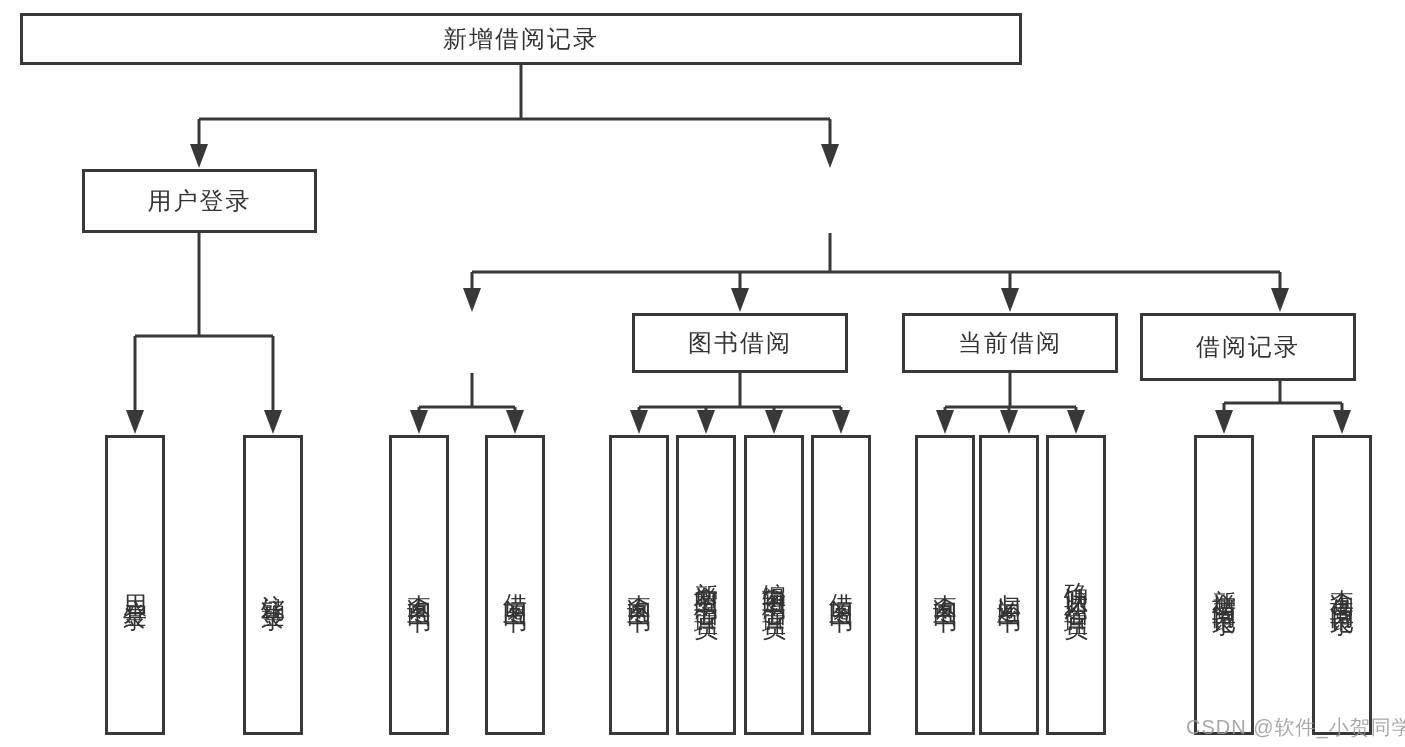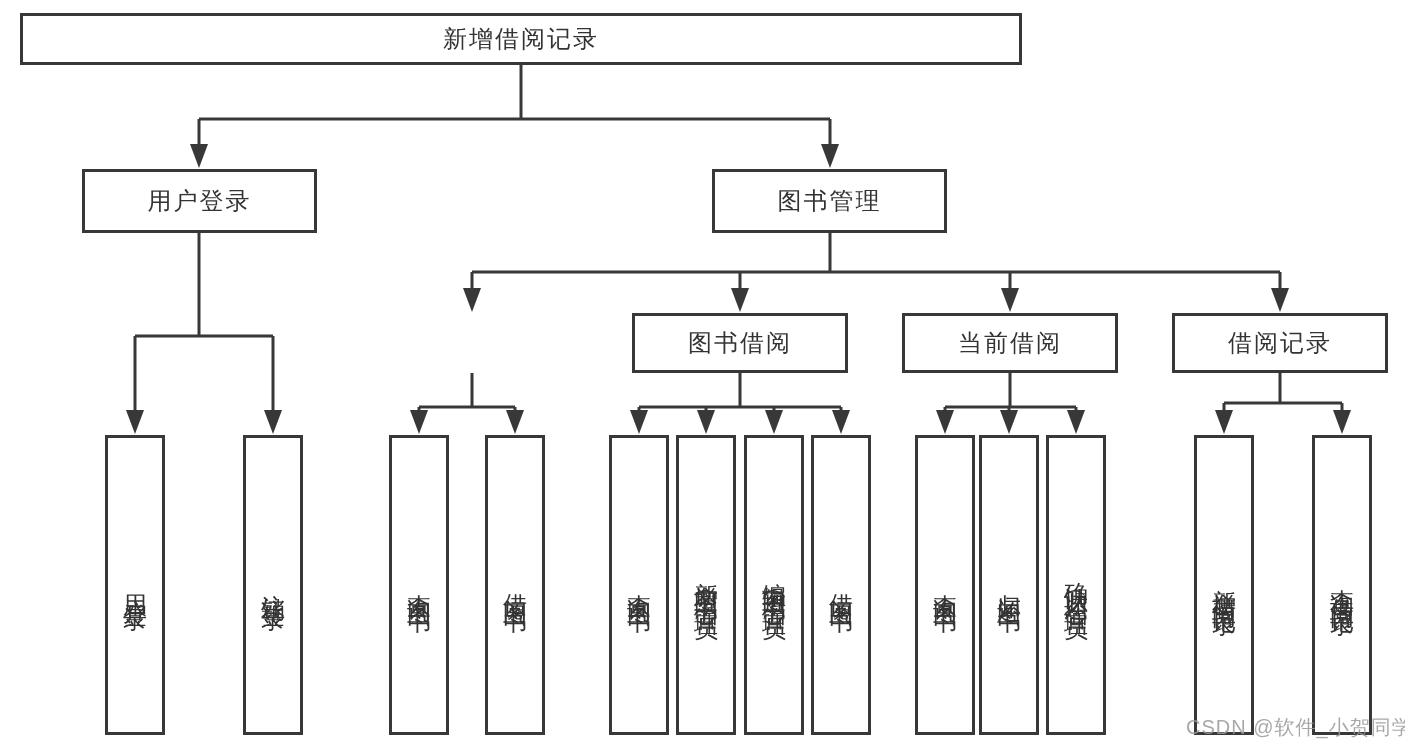--- a/index.html
+++ b/index.html
@@ -95,25 +95,24 @@
       <polygon points="1000,410 1018,410 1009,434"></polygon>
       <polygon points="1067,410 1085,410 1076,434"></polygon>
       <polygon points="1215,410 1233,410 1224,434"></polygon>
       <polygon points="1333,410 1351,410 1342,434"></polygon>
     </g>
   </svg>
 
   <div class="node hbox" style="left:20px;top:13px;width:1002px;height:52px">新增借阅记录</div>
 
   <div class="node hbox" style="left:82px;top:169px;width:235px;height:64px">用户登录</div>
-  <div class="node hbox" style="left:712px;top:169px;width:235px;height:64px">图书管理</div>
 
   <div class="node hbox" style="left:902px;top:313px;width:216px;height:60px">当前借阅</div>
   <div class="node hbox" style="left:632px;top:313px;width:216px;height:60px">图书借阅</div>
-  <div class="node hbox" style="left:1172px;top:313px;width:216px;height:60px">借阅记录</div>
+  <div class="node hbox" style="left:1140px;top:313px;width:216px;height:68px">借阅记录</div>
 
   <div class="node leaf" style="left:105px">用户登录</div>
   <div class="node leaf" style="left:243px">注销登录</div>
 
   <div class="node leaf" style="left:389px">查询图书</div>
   <div class="node leaf" style="left:485px">借阅图书</div>
 
   <div class="node leaf" style="left:609px">查询图书</div>
   <div class="node leaf" style="left:676px">新增图书（管理员）</div>
   <div class="node leaf" style="left:744px">编辑图书（管理员）</div>

